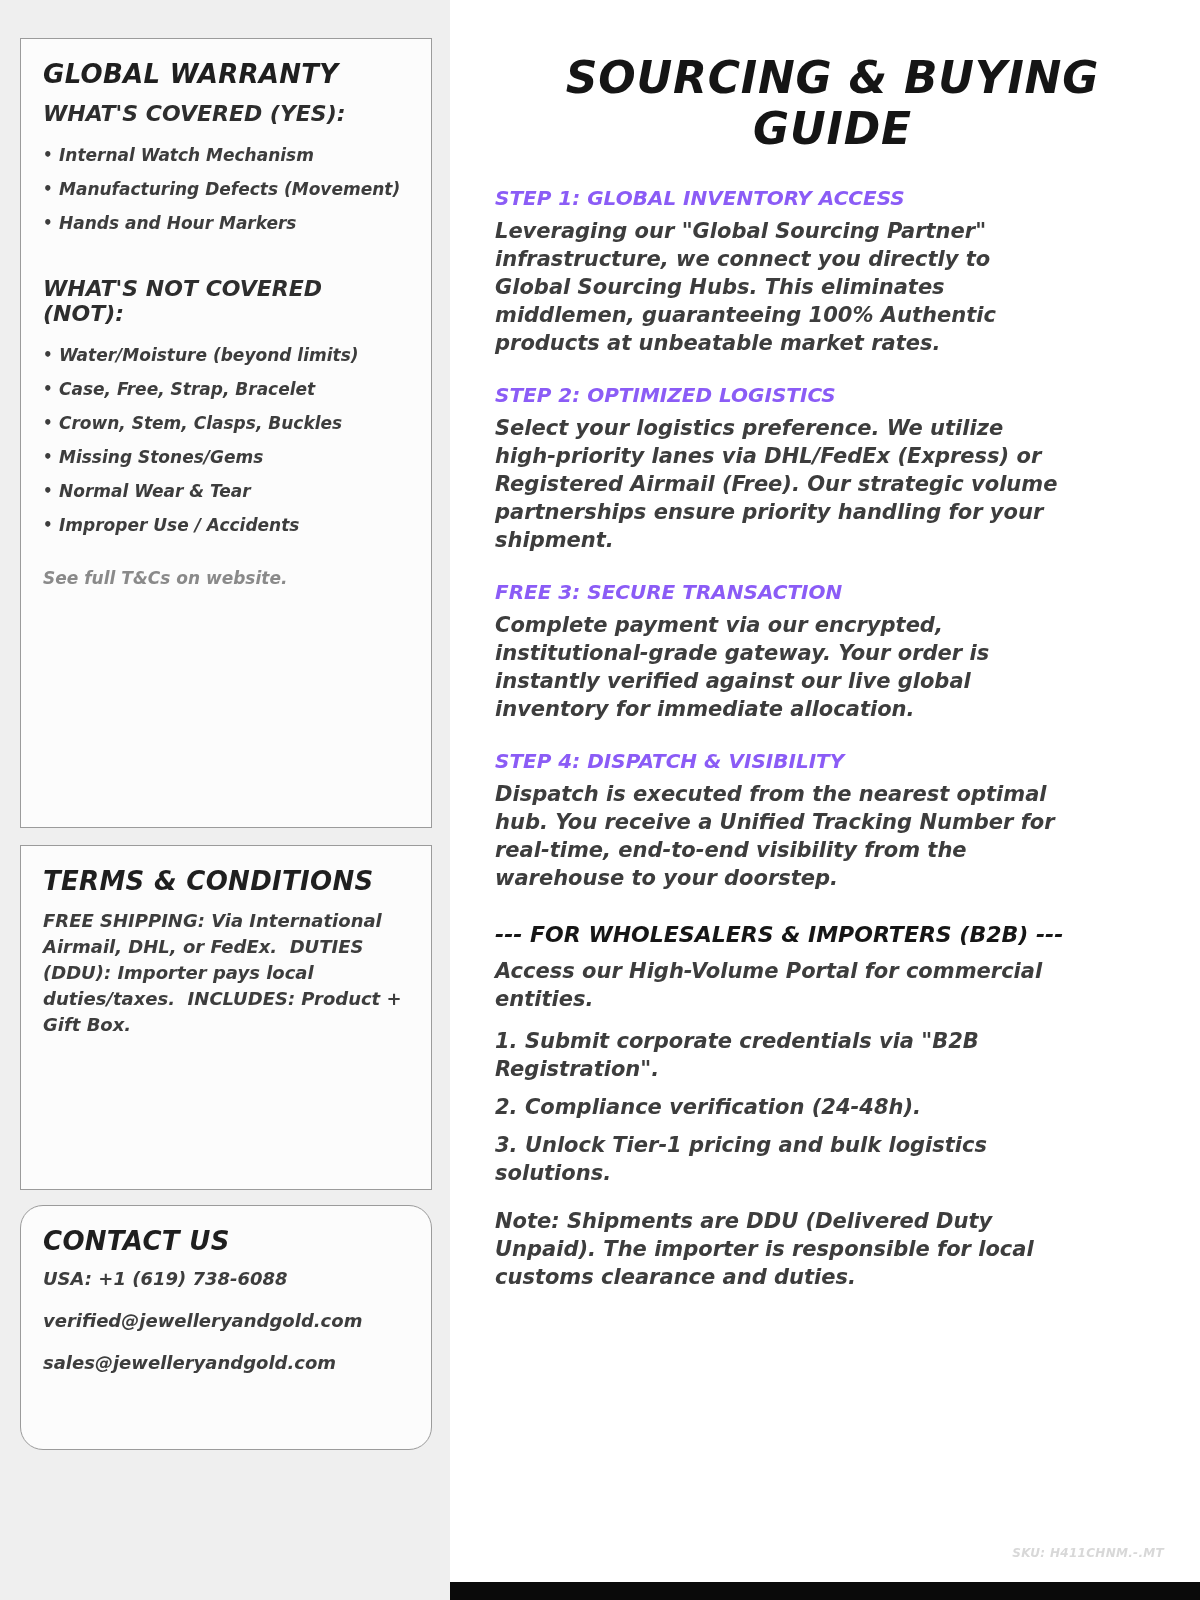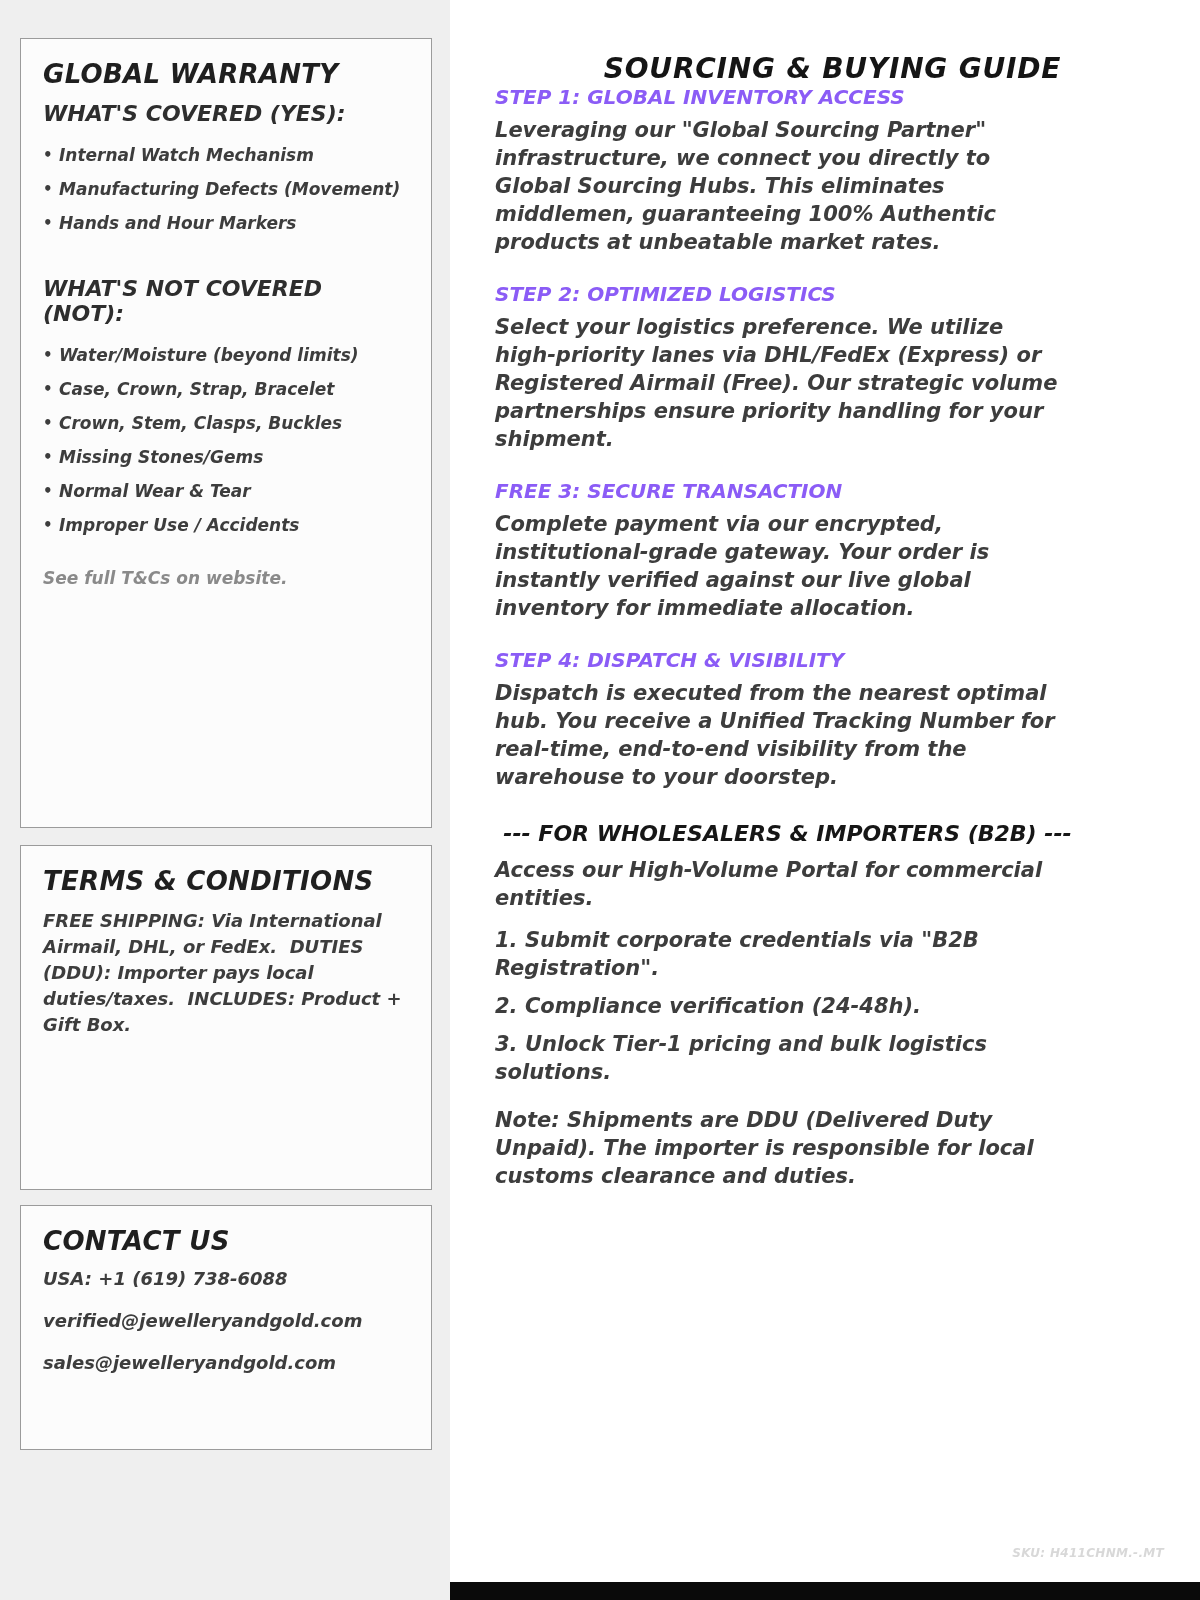--- a/index.html
+++ b/index.html
@@ -32,21 +32,21 @@
     background: var(--sidebar-bg);
     padding: 38px 18px 0 20px;
   }
   .box {
     background: var(--box-bg);
     border: 1px solid var(--box-border);
     padding: 20px 22px;
   }
   .box-warranty { height: 790px; margin-bottom: 17px; }
   .box-terms    { height: 345px; margin-bottom: 15px; }
-  .box-contact  { height: 245px; }
+  .box-contact  { height: 245px; border-radius: 23px; }
 
   .box-title {
     font-size: 26px;
     font-weight: 700;
     color: var(--text-dark);
     letter-spacing: 0.3px;
     margin-bottom: 12px;
   }
   .sub-heading {
     font-size: 22px;
@@ -93,45 +93,45 @@
 
   
   .main {
     flex: 1;
     position: relative;
     background: #ffffff;
     padding: 52px 30px 0 45px;
   }
   .main-title {
     text-align: center;
-    font-size: 28px;
+    font-size: 44px;
     font-weight: 800;
     color: #151515;
     letter-spacing: 0.8px;
+    margin-bottom: 32px;
   }
   .step { margin-bottom: 26px; max-width: 575px; }
   .step-heading {
     font-size: 20px;
     font-weight: 700;
     color: #8b5cf6;
     margin-bottom: 7px;
   }
   .step-body {
     font-size: 21px;
     font-weight: 600;
     color: var(--text-body);
     line-height: 28px;
   }
   .b2b { max-width: 585px; margin-top: 30px; }
   .b2b-heading {
     font-size: 22px;
     font-weight: 700;
     color: #161616;
     margin-bottom: 10px;
-    text-align: center;
   }
   .b2b-intro { margin-bottom: 14px; }
   .b2b-item { margin-bottom: 10px; }
   .b2b-note { margin-top: 20px; }
 
   .sku {
     position: absolute;
     right: 36px;
     bottom: 40px;
     font-size: 12px;
@@ -159,21 +159,21 @@
       <h2 class="box-title">GLOBAL WARRANTY</h2>
       <h3 class="sub-heading">WHAT'S COVERED (YES):</h3>
       <ul class="bullet-list">
         <li>Internal Watch Mechanism</li>
         <li>Manufacturing Defects (Movement)</li>
         <li>Hands and Hour Markers</li>
       </ul>
       <h3 class="sub-heading not-covered">WHAT'S NOT COVERED (NOT):</h3>
       <ul class="bullet-list">
         <li>Water/Moisture (beyond limits)</li>
-        <li>Case, Crown, Strap, Bracelet</li>
+        <li>Case, Free, Strap, Bracelet</li>
         <li>Crown, Stem, Clasps, Buckles</li>
         <li>Missing Stones/Gems</li>
         <li>Normal Wear &amp; Tear</li>
         <li>Improper Use / Accidents</li>
       </ul>
       <p class="footnote">See full T&amp;Cs on website.</p>
     </section>
 
     <section class="box box-terms">
       <h2 class="box-title">TERMS &amp; CONDITIONS</h2>

